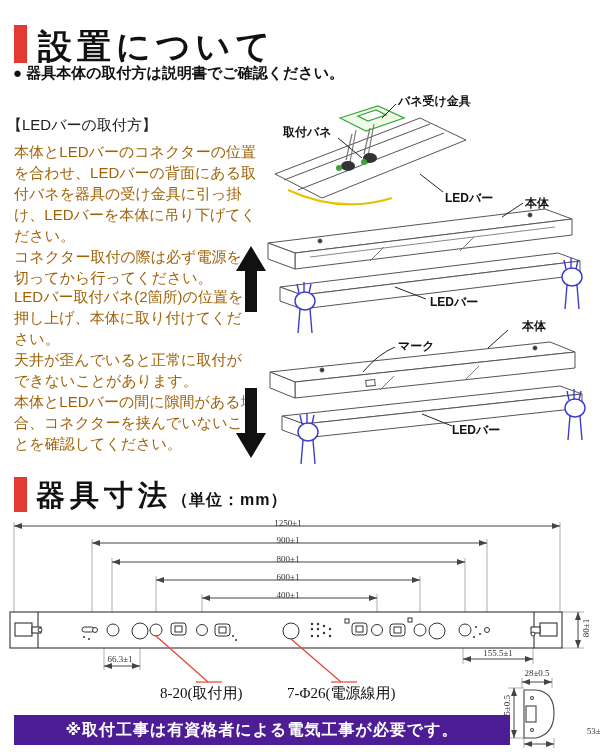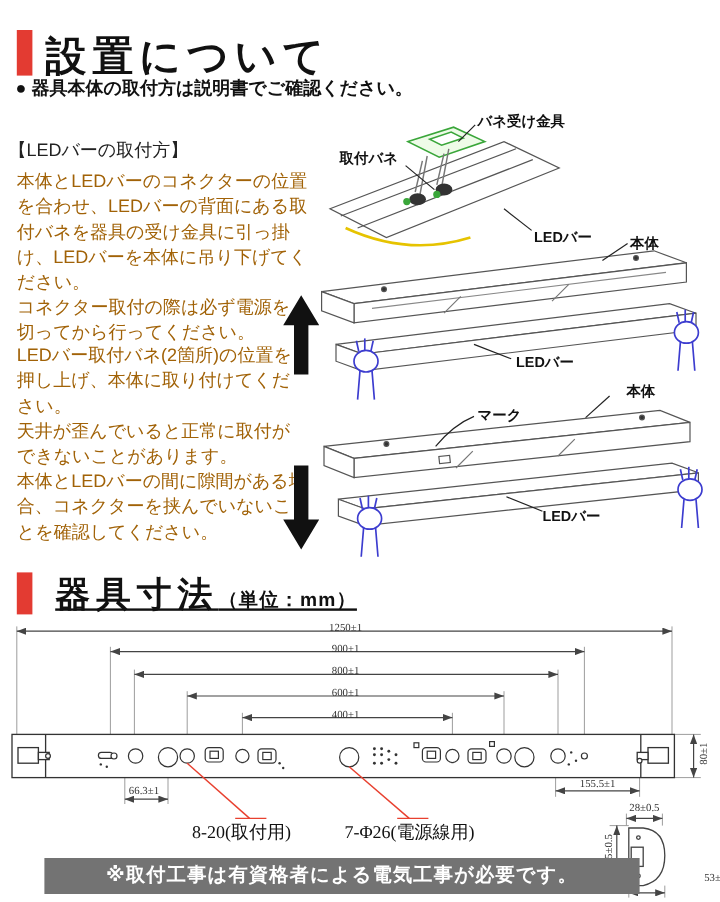--- a/index.html
+++ b/index.html
@@ -11,22 +11,22 @@
   .h2{font-size:29px;font-weight:bold;color:#111;letter-spacing:5px;white-space:nowrap;}
   .h2 .unit{font-size:16px;letter-spacing:1px;}
   .note{font-size:15px;font-weight:600;color:#111;white-space:nowrap;}
   .subtitle{font-size:15px;color:#222;white-space:nowrap;}
   .para{font-size:15px;line-height:21px;color:#a16207;width:242px;white-space:pre-line;}
   .illlabel{font-size:12px;font-weight:bold;color:#111;white-space:nowrap;}
   .dimtext{font-size:9px;color:#333;font-family:"Liberation Serif","DejaVu Serif",serif;
            text-align:center;white-space:nowrap;}
   .rot{transform:rotate(-90deg);transform-origin:center center;}
   .holelabel{font-size:15px;color:#111;font-family:"Liberation Serif","DejaVu Serif",serif;white-space:nowrap;}
-  .banner{background:#737373;color:#fff;font-size:16px;font-weight:bold;
-          line-height:30px;text-align:center;letter-spacing:1px;white-space:nowrap;margin-left:23px;}
+  .banner{background:#4c1d95;color:#fff;font-size:16px;font-weight:bold;
+          line-height:30px;text-align:center;letter-spacing:1px;white-space:nowrap;}
   svg{position:absolute;overflow:visible;}
 </style>
 </head>
 <body>
 
 <div class="abs redbar" style="left:14px;top:25px;height:38px;"></div>
 <div class="abs h1" style="left:38px;top:24px;">設置について</div>
 
 <div class="abs note" style="left:13px;top:64px;">
   <span>●</span>
@@ -136,21 +136,21 @@
     <path d="M202,96 L172,84"></path>
   </g>
   <use href="#hand" transform="translate(48,88)"></use>
   <use href="#hand" transform="translate(315,64)"></use>
 </svg>
 <div class="abs illlabel" style="left:398px;top:338px;">マーク</div>
 <div class="abs illlabel" style="left:522px;top:318px;">本体</div>
 <div class="abs illlabel" style="left:452px;top:422px;">LEDバー</div>
 
 <div class="abs redbar" style="left:14px;top:477px;height:35px;"></div>
-<div class="abs h2" style="left:46px;top:476px;text-decoration:underline;">
+<div class="abs h2" style="left:36px;top:476px;">
   <span>器具寸法</span><span class="unit">（単位：mm）</span>
 </div>
 
 <svg class="abs" style="left:0;top:512px;" width="600" height="240" viewBox="0 0 600 240">
 
   <g stroke="#999" stroke-width="0.8">
     <line x1="14" y1="100" x2="14" y2="10"></line>
       <line x1="560" y1="100" x2="560" y2="10"></line>
     <line x1="92" y1="100" x2="92" y2="27"></line>
       <line x1="487" y1="100" x2="487" y2="27"></line>

